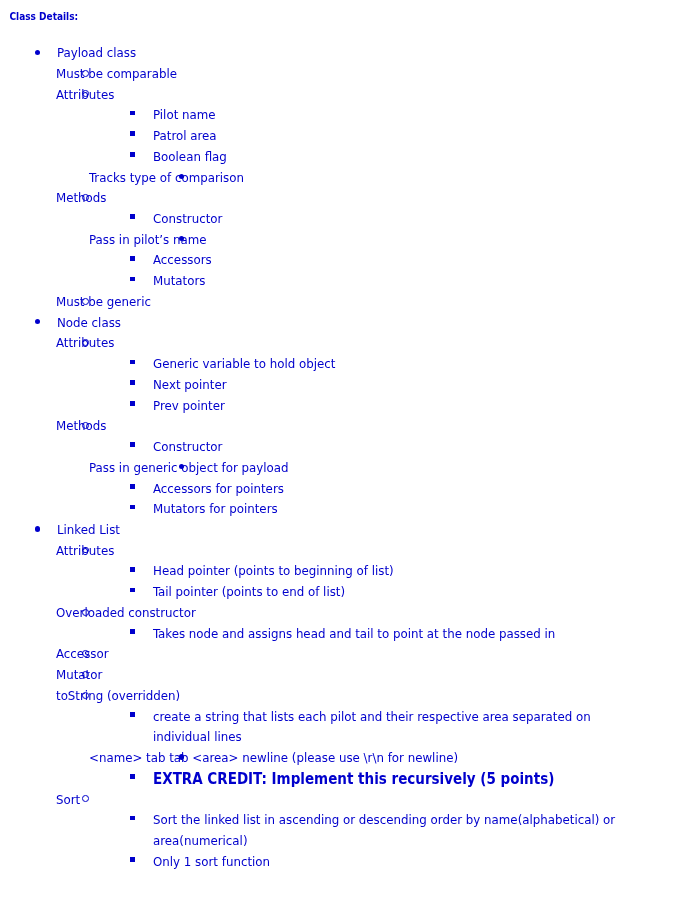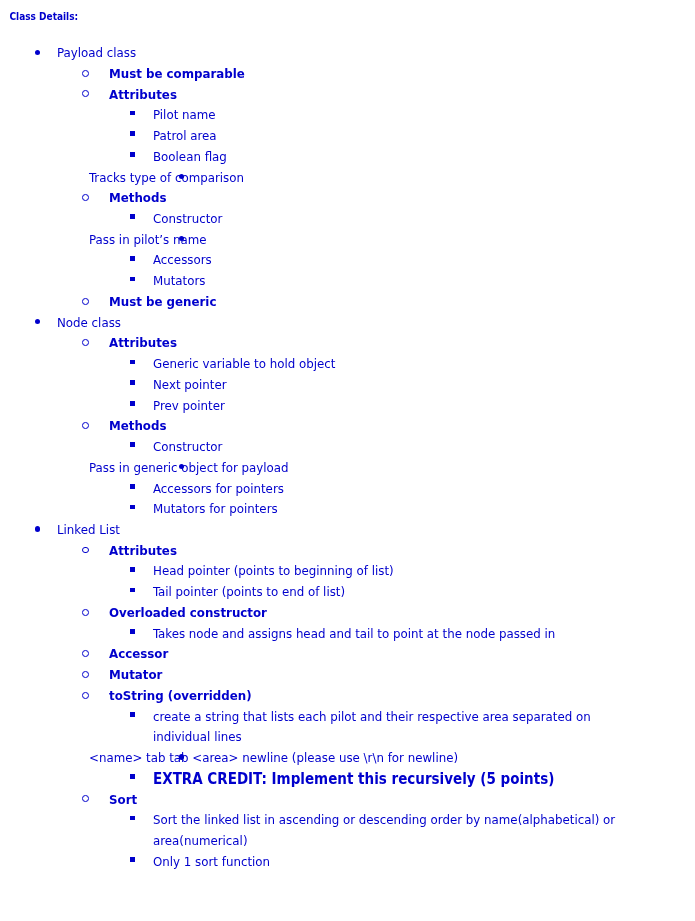--- a/index.html
+++ b/index.html
@@ -7,21 +7,21 @@
   body{width:695px;height:921px;overflow:hidden;
        font-family:"DejaVu Sans",sans-serif;font-stretch:condensed;
        font-size:13.15px;color:#0000CC;}
   .doc{position:relative;width:695px;height:921px;background:#ffffff;}
   .heading{position:absolute;left:9.5px;top:9.2px;font-weight:bold;font-size:10px;line-height:16px;}
   .list{position:absolute;left:0;top:43.1px;width:628px;}
   .item{position:relative;min-height:20.74px;}
   .bullet{position:absolute;left:0;top:0;width:100%;height:20.74px;pointer-events:none;}
   .label{display:block;line-height:20.74px;}
   .t1{margin-left:57px;}
-  .t2{margin-left:109px;font-weight:bold;}
+  .t2{margin-left:56px;}
   .t3{margin-left:153px;}
   .t4{margin-left:89px;}
   .bold{font-weight:bold;font-size:15px;}
   .gl{position:absolute;font-style:normal;display:block;}
   .dot{width:5.2px;height:5.2px;border-radius:50%;background:#0000CC;}
   .circ{width:6.8px;height:6.8px;border-radius:50%;border:1px solid #0000CC;background:transparent;box-sizing:border-box;}
   .sq{width:4.8px;height:4.8px;background:#0000CC;}
   .b1 .gl{left:34.5px;top:6.5px;}
   .b2 .gl{left:82.4px;top:5.9px;}
   .b3 .gl{left:130.4px;top:5.4px;}

